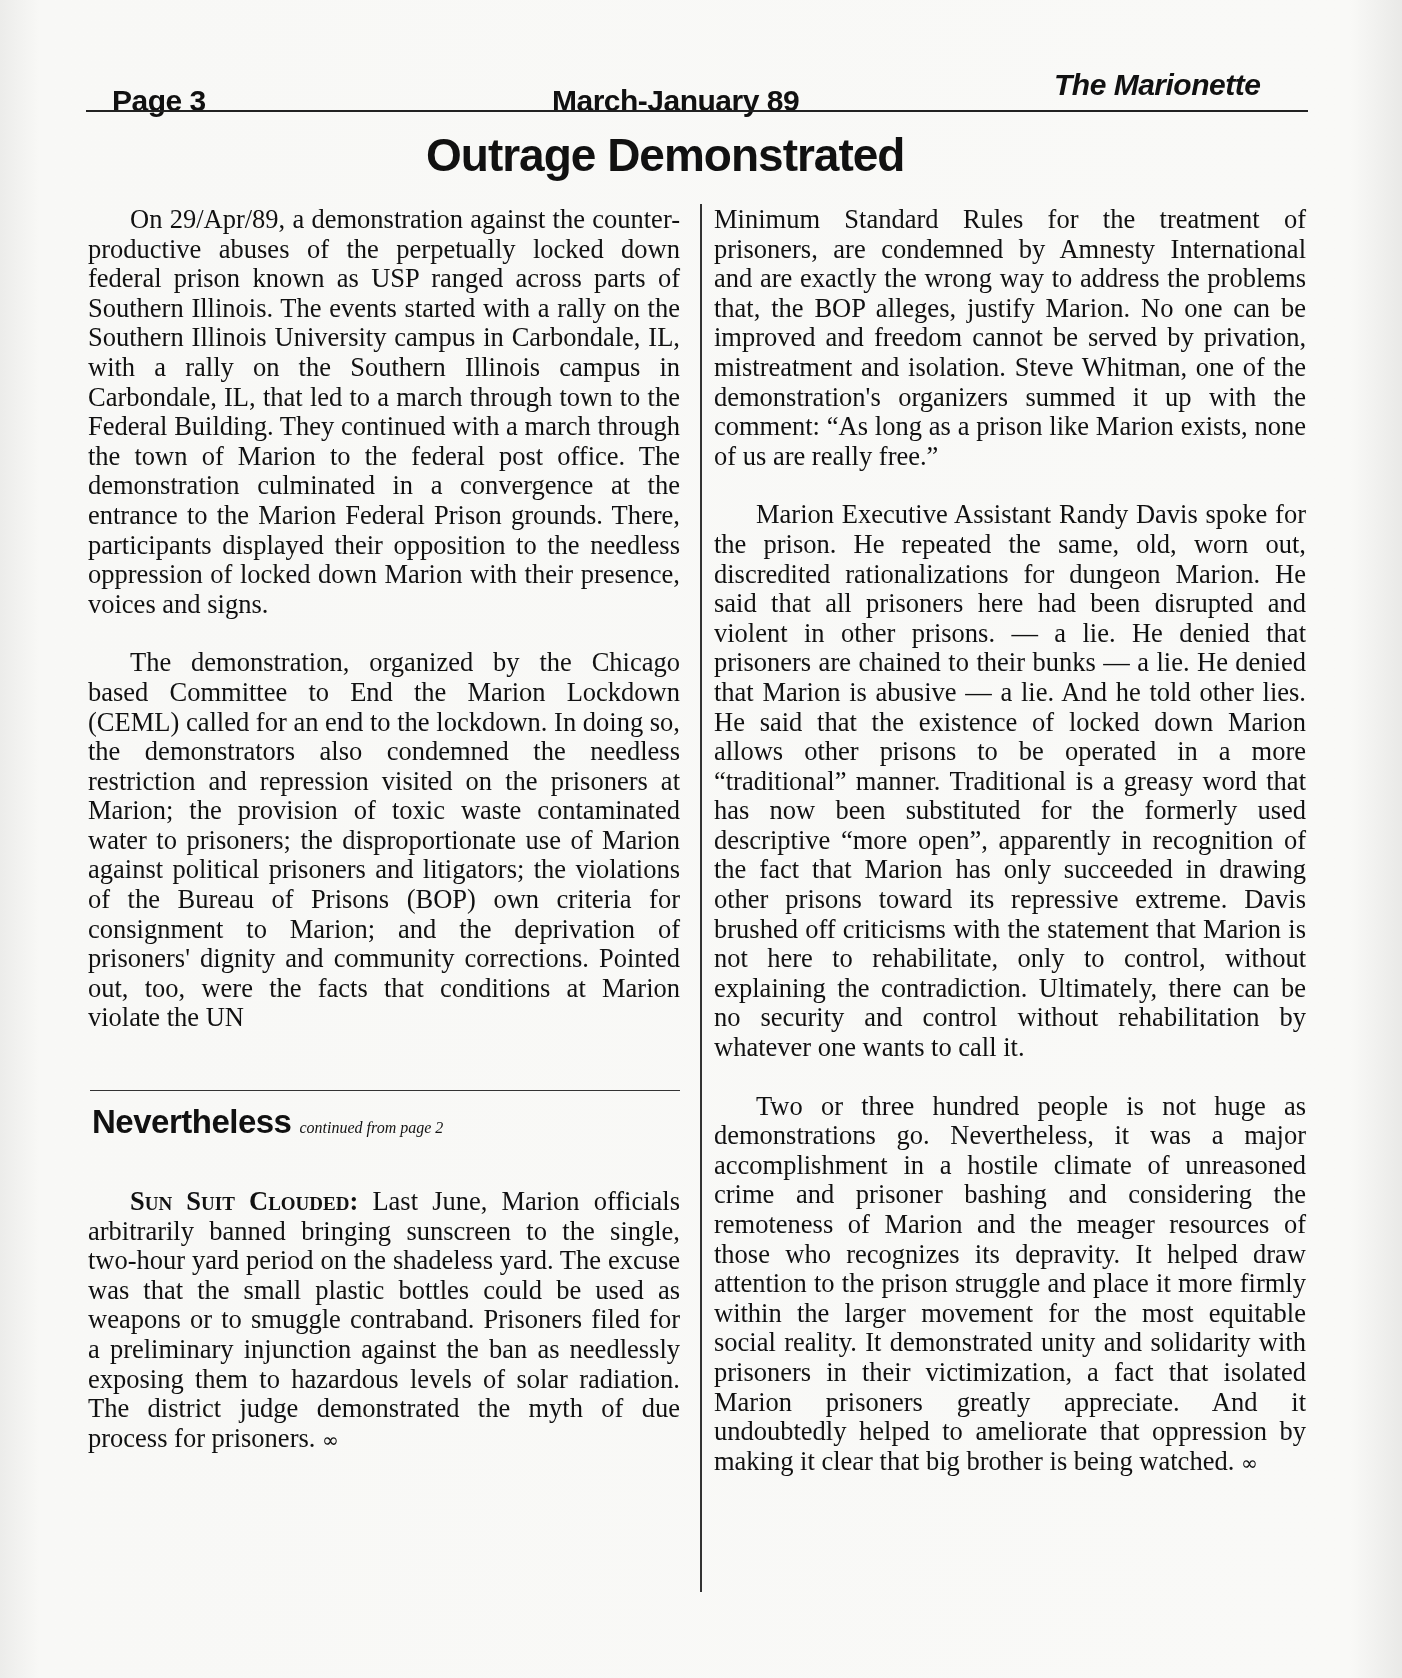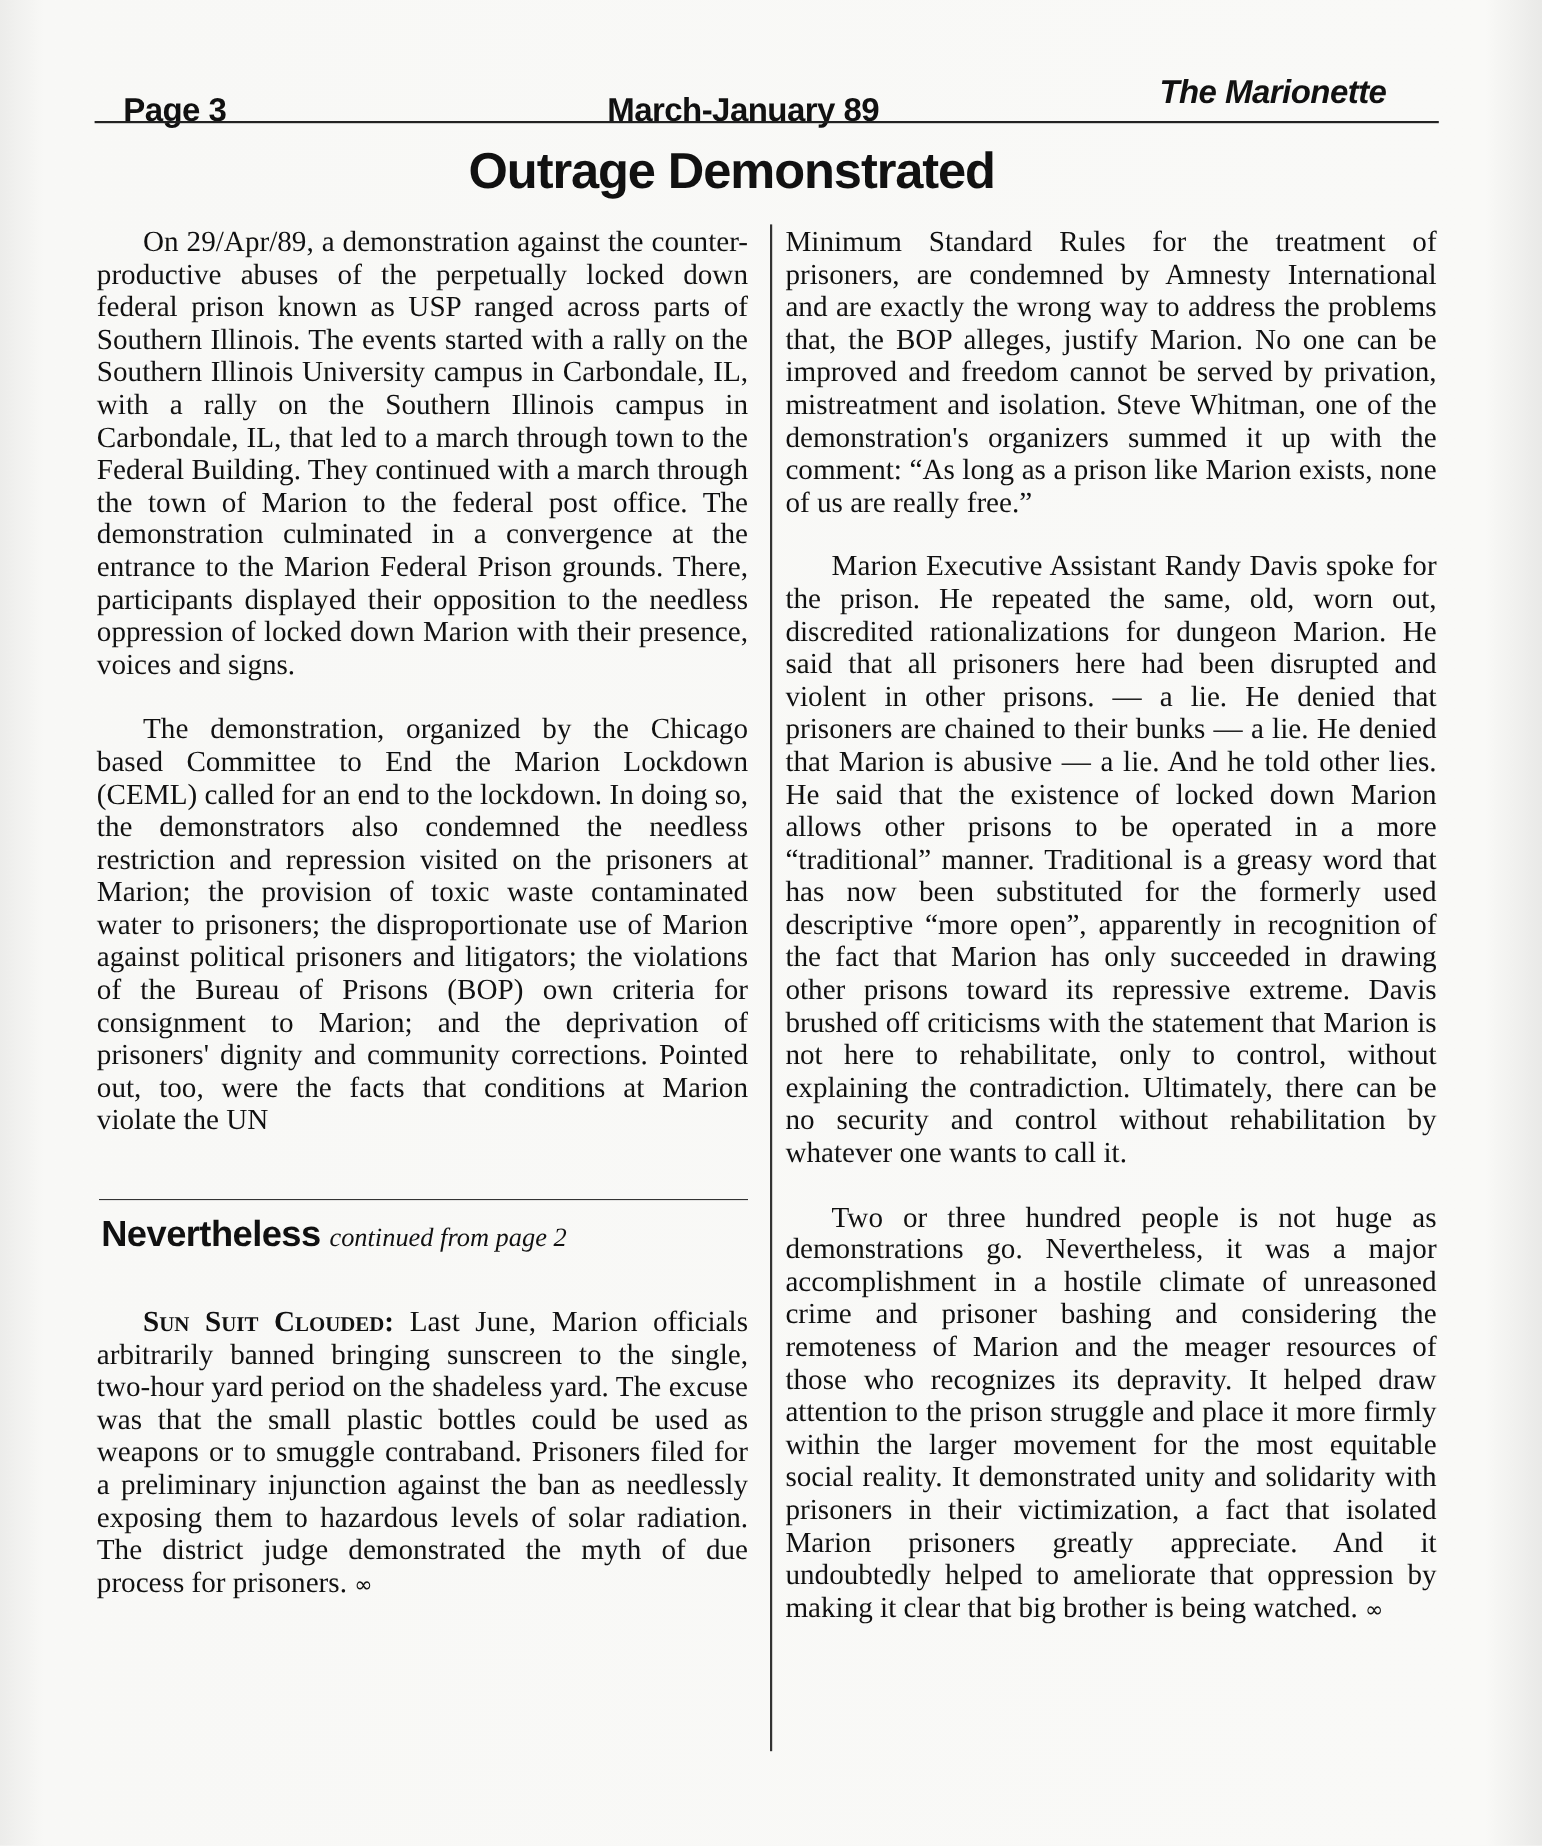--- a/index.html
+++ b/index.html
@@ -44,21 +44,21 @@
     position:absolute; left:90px; top:1090px; width:590px; height:1px; background:#333;
   }
   .section-head {
     position:absolute; left:92px; top:1103px;
   }
   .section-title {
     font-family:"Liberation Sans", "DejaVu Sans", sans-serif;
     font-weight:bold; font-size:33px; letter-spacing:-0.5px;
   }
   .section-sub {
-    font-family:"Liberation Serif", "DejaVu Serif", serif; font-style:italic; font-size:24px; margin-left:8px;text-align:right;
+    font-family:"Liberation Serif", "DejaVu Serif", serif; font-style:italic; font-size:16px; margin-left:8px;text-align:right;
   }
   .notes { position:absolute; left:88px; top:1158px; width:592px; font-size:26.5px; line-height:29.6px; text-align:justify; }
   .notes p { margin:0; }
   .notes p.indent { text-indent:42px; }
   .smallcaps { font-variant:small-caps; font-weight:bold; }
   .endmark { font-family:"DejaVu Sans", sans-serif; font-size:20px; }
 </style>
 </head>
 <body>
 

